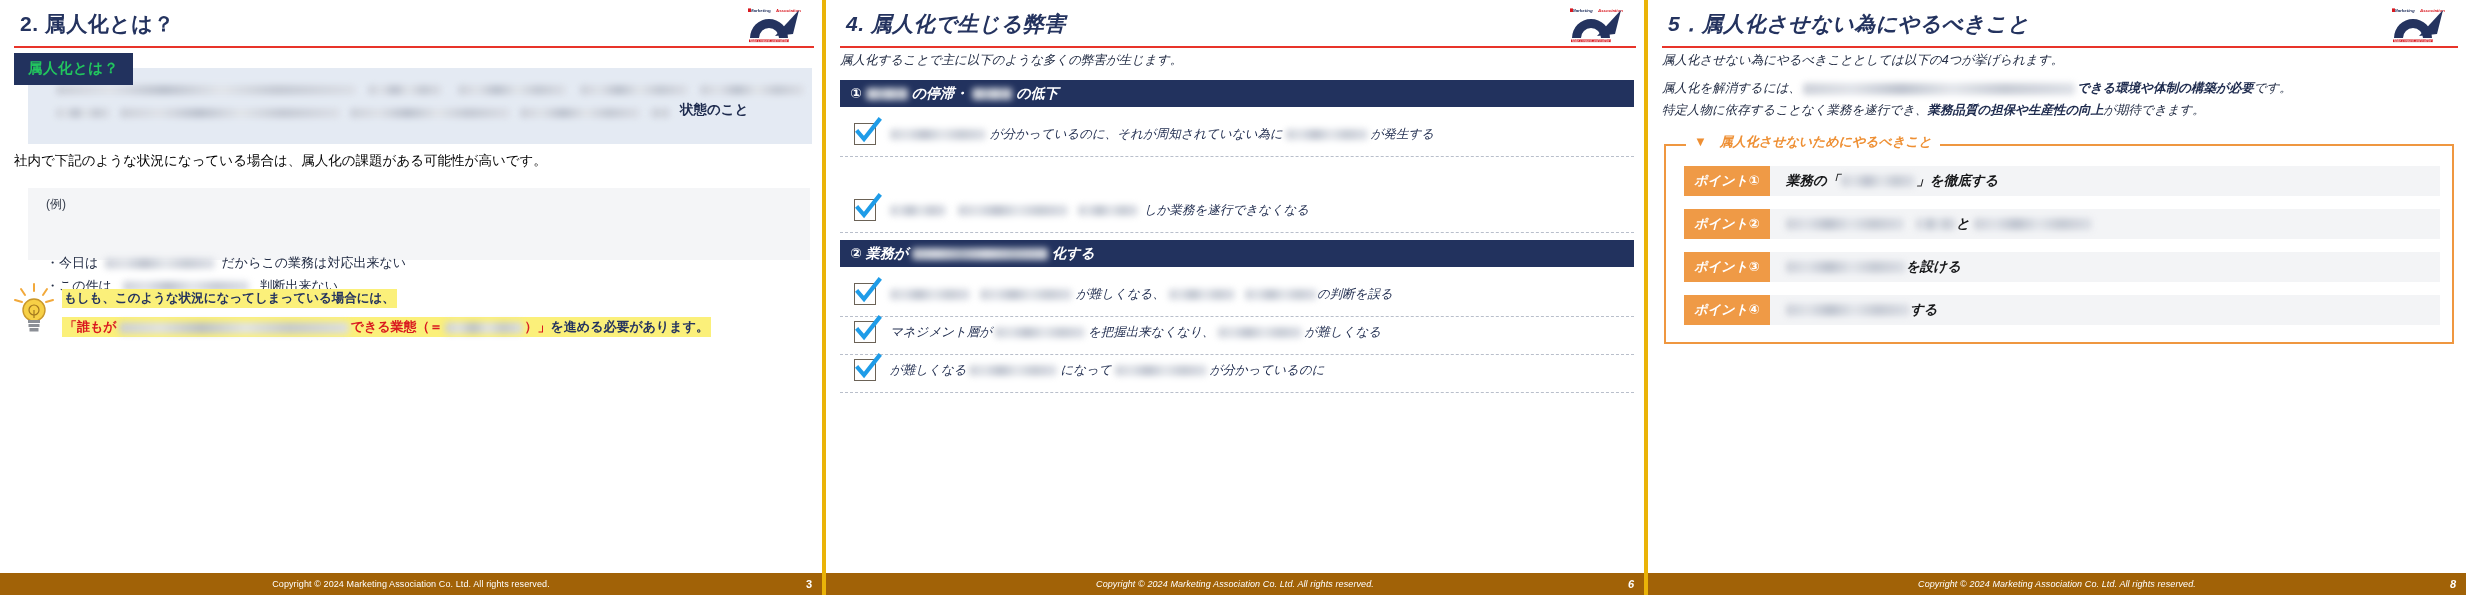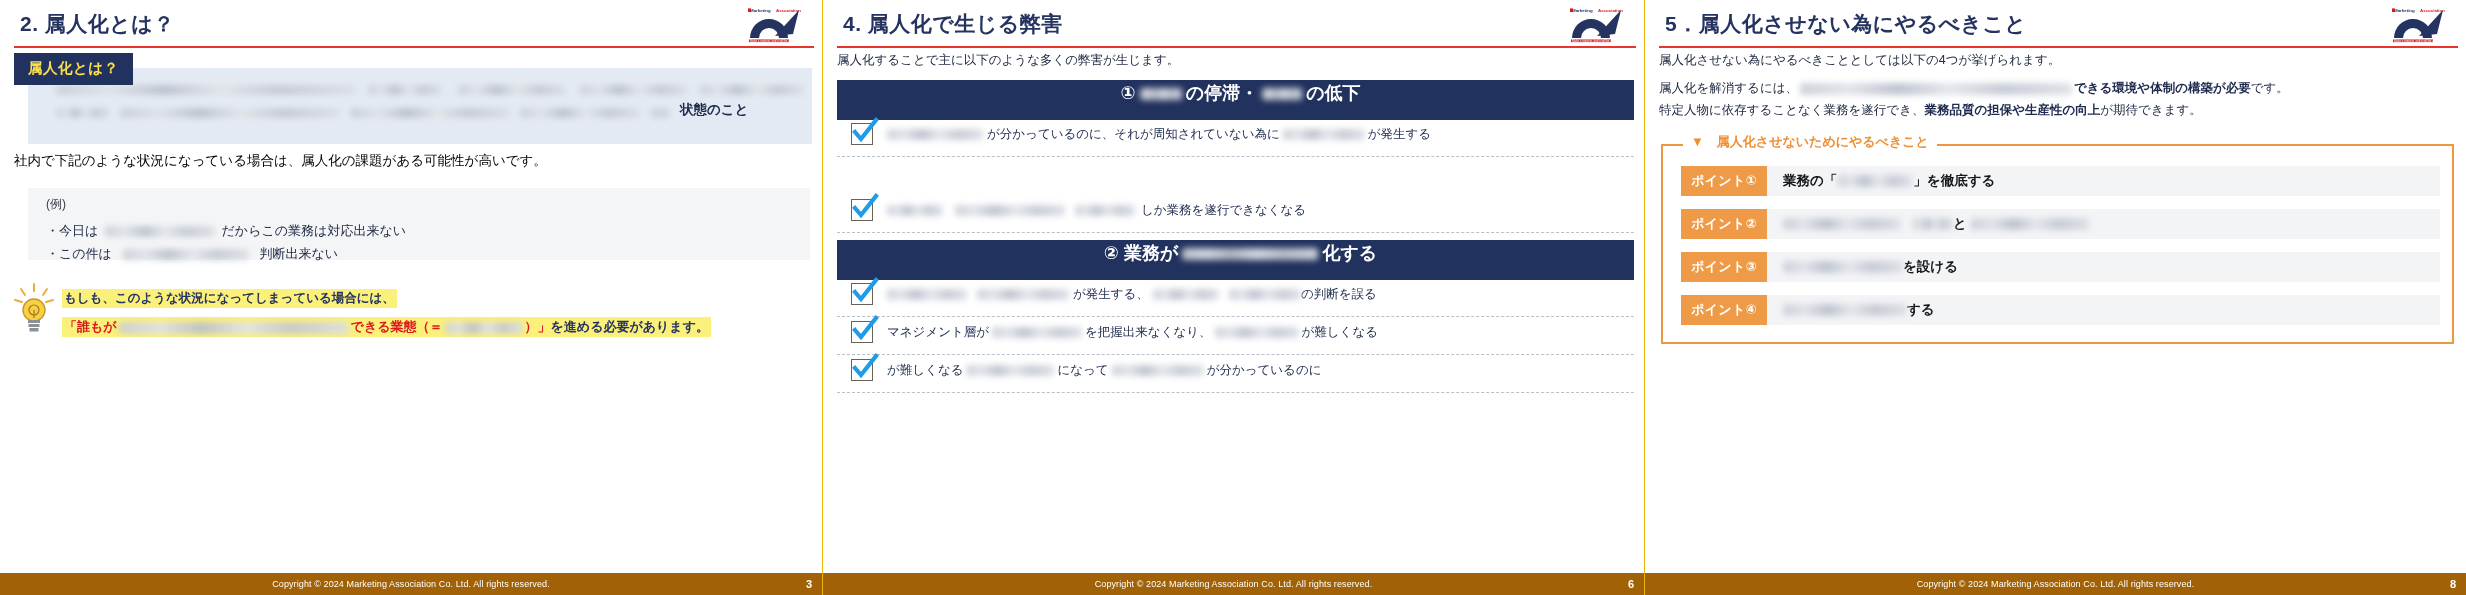--- a/index.html
+++ b/index.html
@@ -11,21 +11,21 @@
   }
   .deck{display:flex;width:2466px;height:595px;}
   .slide{
     position:relative;
     width:822px;height:595px;
     background:#ffffff;
     box-sizing:border-box;
     overflow:hidden;
     flex:0 0 822px;
   }
-  .slide + .slide{border-left:1px solid #eab308;}
+  .slide + .slide{border-left:4px solid #eab308;font-style:italic;}
 
   
   .slide-title{
     position:absolute;left:20px;top:10px;
     font-size:21px;font-weight:bold;color:#24335f;
     letter-spacing:.5px;white-space:nowrap;
   }
   .title-rule{
     position:absolute;left:14px;right:8px;top:46px;
     height:2px;background:#e8342a;
@@ -54,21 +54,21 @@
     display:inline-block;vertical-align:middle;
     border-radius:3px;
     background:linear-gradient(90deg,#c9cdd6 0%,#dfe2e8 18%,#b9bfcb 36%,#e2e5ea 55%,#c3c8d2 74%,#dcdfe6 100%);
     filter:blur(3.2px);
     opacity:.92;
   }
 
   
   .s1-tag{
     position:absolute;left:14px;top:53px;
-    background:#22325e;color:#fde047;
+    background:#22325e;color:#22c55e;
     font-size:14.5px;font-weight:bold;
     padding:6px 14px 7px 14px;
     z-index:3;letter-spacing:.5px;
   }
   .s1-panel{
     position:absolute;left:28px;top:68px;right:10px;height:76px;
     background:#e4eaf3;
     z-index:1;
   }
   .s1-panel .pl{position:absolute;}
@@ -82,21 +82,21 @@
   .s1-example{
     position:absolute;left:28px;top:188px;right:12px;height:72px;
     background:#f4f5f7;
   }
   .s1-ex-label{
     position:absolute;left:46px;top:196px;
     font-size:12px;color:#39404f;
   }
   .s1-bullet{
     position:absolute;left:46px;
-    font-size:13px;color:#222c44;white-space:nowrap;
+    font-size:13px;color:#222c44;white-space:nowrap;margin-top:32px;
   }
   .s1-tip{
     position:absolute;left:62px;top:288px;
   }
   .tip-l1{
     font-size:12.5px;font-weight:bold;color:#24335f;
     background:#fbf07a;display:inline-block;padding:1px 2px;white-space:nowrap;
   }
   .tip-l2{
     margin-top:9px;
@@ -107,26 +107,25 @@
   .bulb{
     position:absolute;left:12px;top:282px;width:46px;height:56px;
   }
 
   
   .s2-lead{
     position:absolute;left:14px;top:52px;
     font-size:12.5px;color:#222c44;white-space:nowrap;
   }
   .sec-bar{
-    position:absolute;left:14px;right:10px;height:40px;
+    position:absolute;left:14px;right:10px;height:27px;
     background:#22325e;color:#ffffff;
-    font-size:18px;font-weight:bold;
+    font-size:14px;font-weight:bold;
     line-height:27px;padding-left:10px;box-sizing:border-box;
     white-space:nowrap;
-    text-align:center;
   }
   .chk-row{
     position:absolute;left:14px;right:10px;height:38px;
     border-bottom:1px dashed #b9bfcb;
   }
   .chk-box{
     position:absolute;left:14px;top:5px;width:22px;height:22px;
     border:1.5px solid #6b6256;background:#ffffff;box-sizing:border-box;
   }
   .chk-box svg{position:absolute;left:-3px;top:-8px;}
@@ -305,21 +304,21 @@
       <span>② 業務が</span><span class="blur" style="width:136px;height:12px;margin:0 4px;"></span><span>化する</span>
     </div>
 
     <div class="chk-row" style="top:278px;">
       <span class="chk-box">
         <svg width="30" height="30" viewBox="0 0 30 30">
             <path d="M6 16 L12 23 L27 4" stroke="#1e9ce8" stroke-width="4.2" fill="none" stroke-linecap="square"></path>
           </svg>
       </span>
       <span class="chk-text">
-        <span class="blur" style="width:80px;height:11px;"></span><span class="blur" style="width:92px;height:11px;margin-left:10px;"></span><span style="margin-left:4px;">が発生する、</span><span class="blur" style="width:66px;height:11px;margin-left:4px;"></span><span class="blur" style="width:72px;height:11px;margin-left:10px;"></span><span>の判断を誤る</span>
+        <span class="blur" style="width:80px;height:11px;"></span><span class="blur" style="width:92px;height:11px;margin-left:10px;"></span><span style="margin-left:4px;">が難しくなる、</span><span class="blur" style="width:66px;height:11px;margin-left:4px;"></span><span class="blur" style="width:72px;height:11px;margin-left:10px;"></span><span>の判断を誤る</span>
       </span>
     </div>
 
     <div class="chk-row" style="top:316px;">
       <span class="chk-box">
         <svg width="30" height="30" viewBox="0 0 30 30">
             <path d="M6 16 L12 23 L27 4" stroke="#1e9ce8" stroke-width="4.2" fill="none" stroke-linecap="square"></path>
           </svg>
       </span>
       <span class="chk-text">

